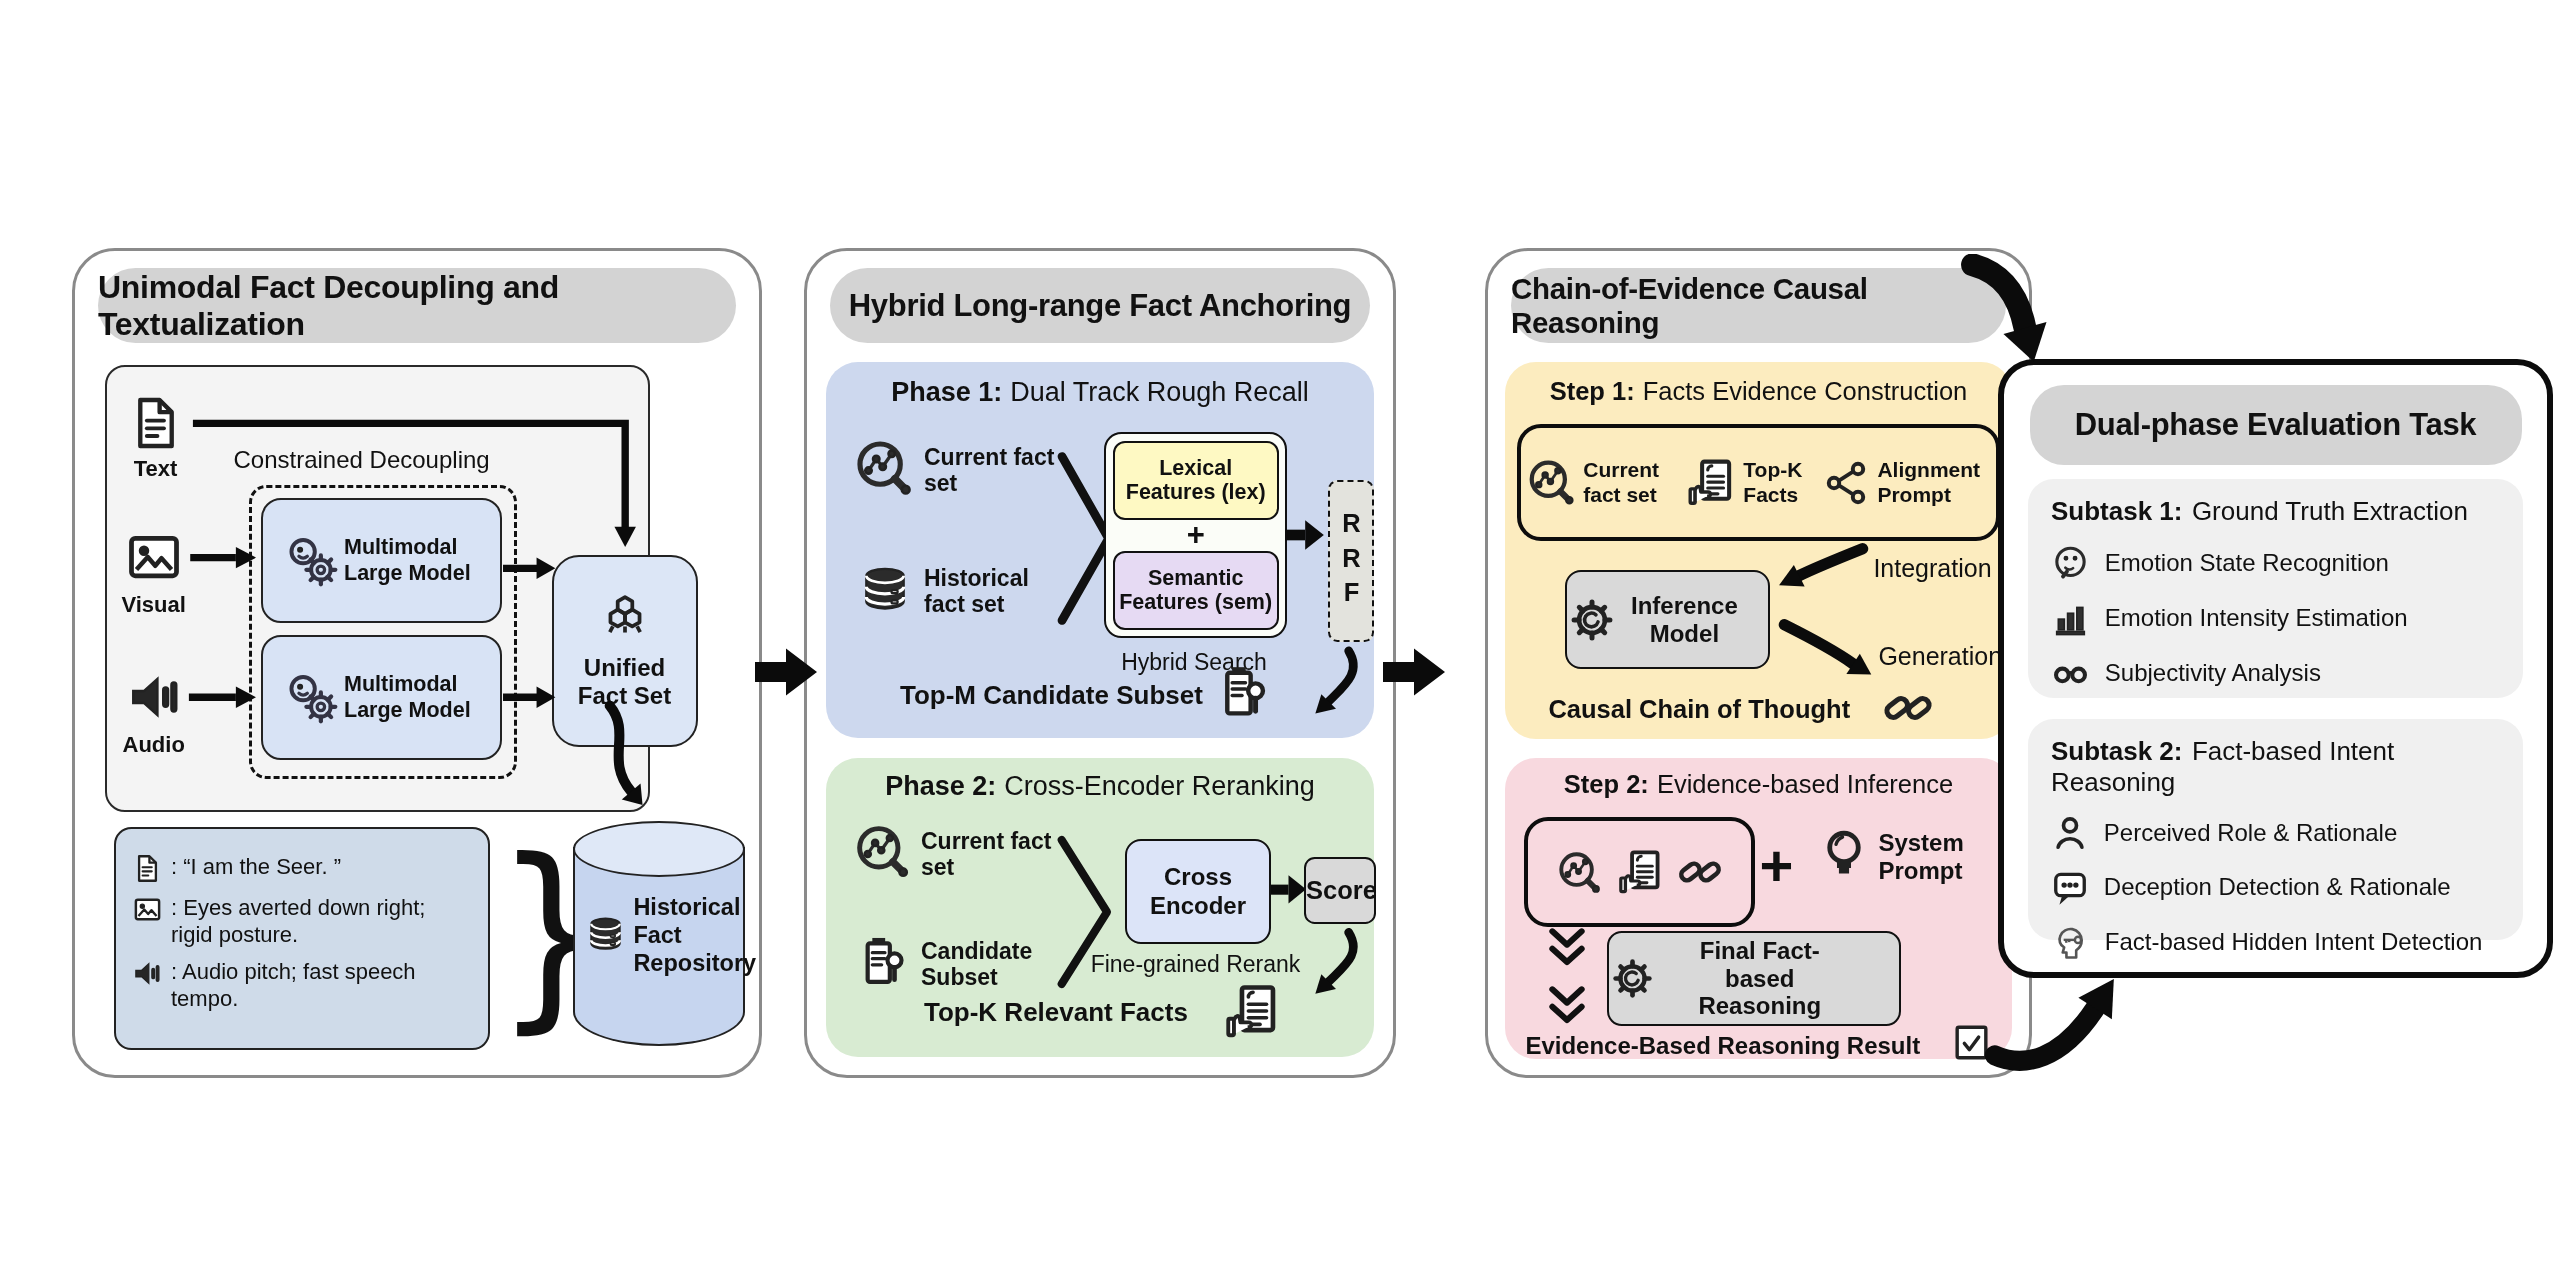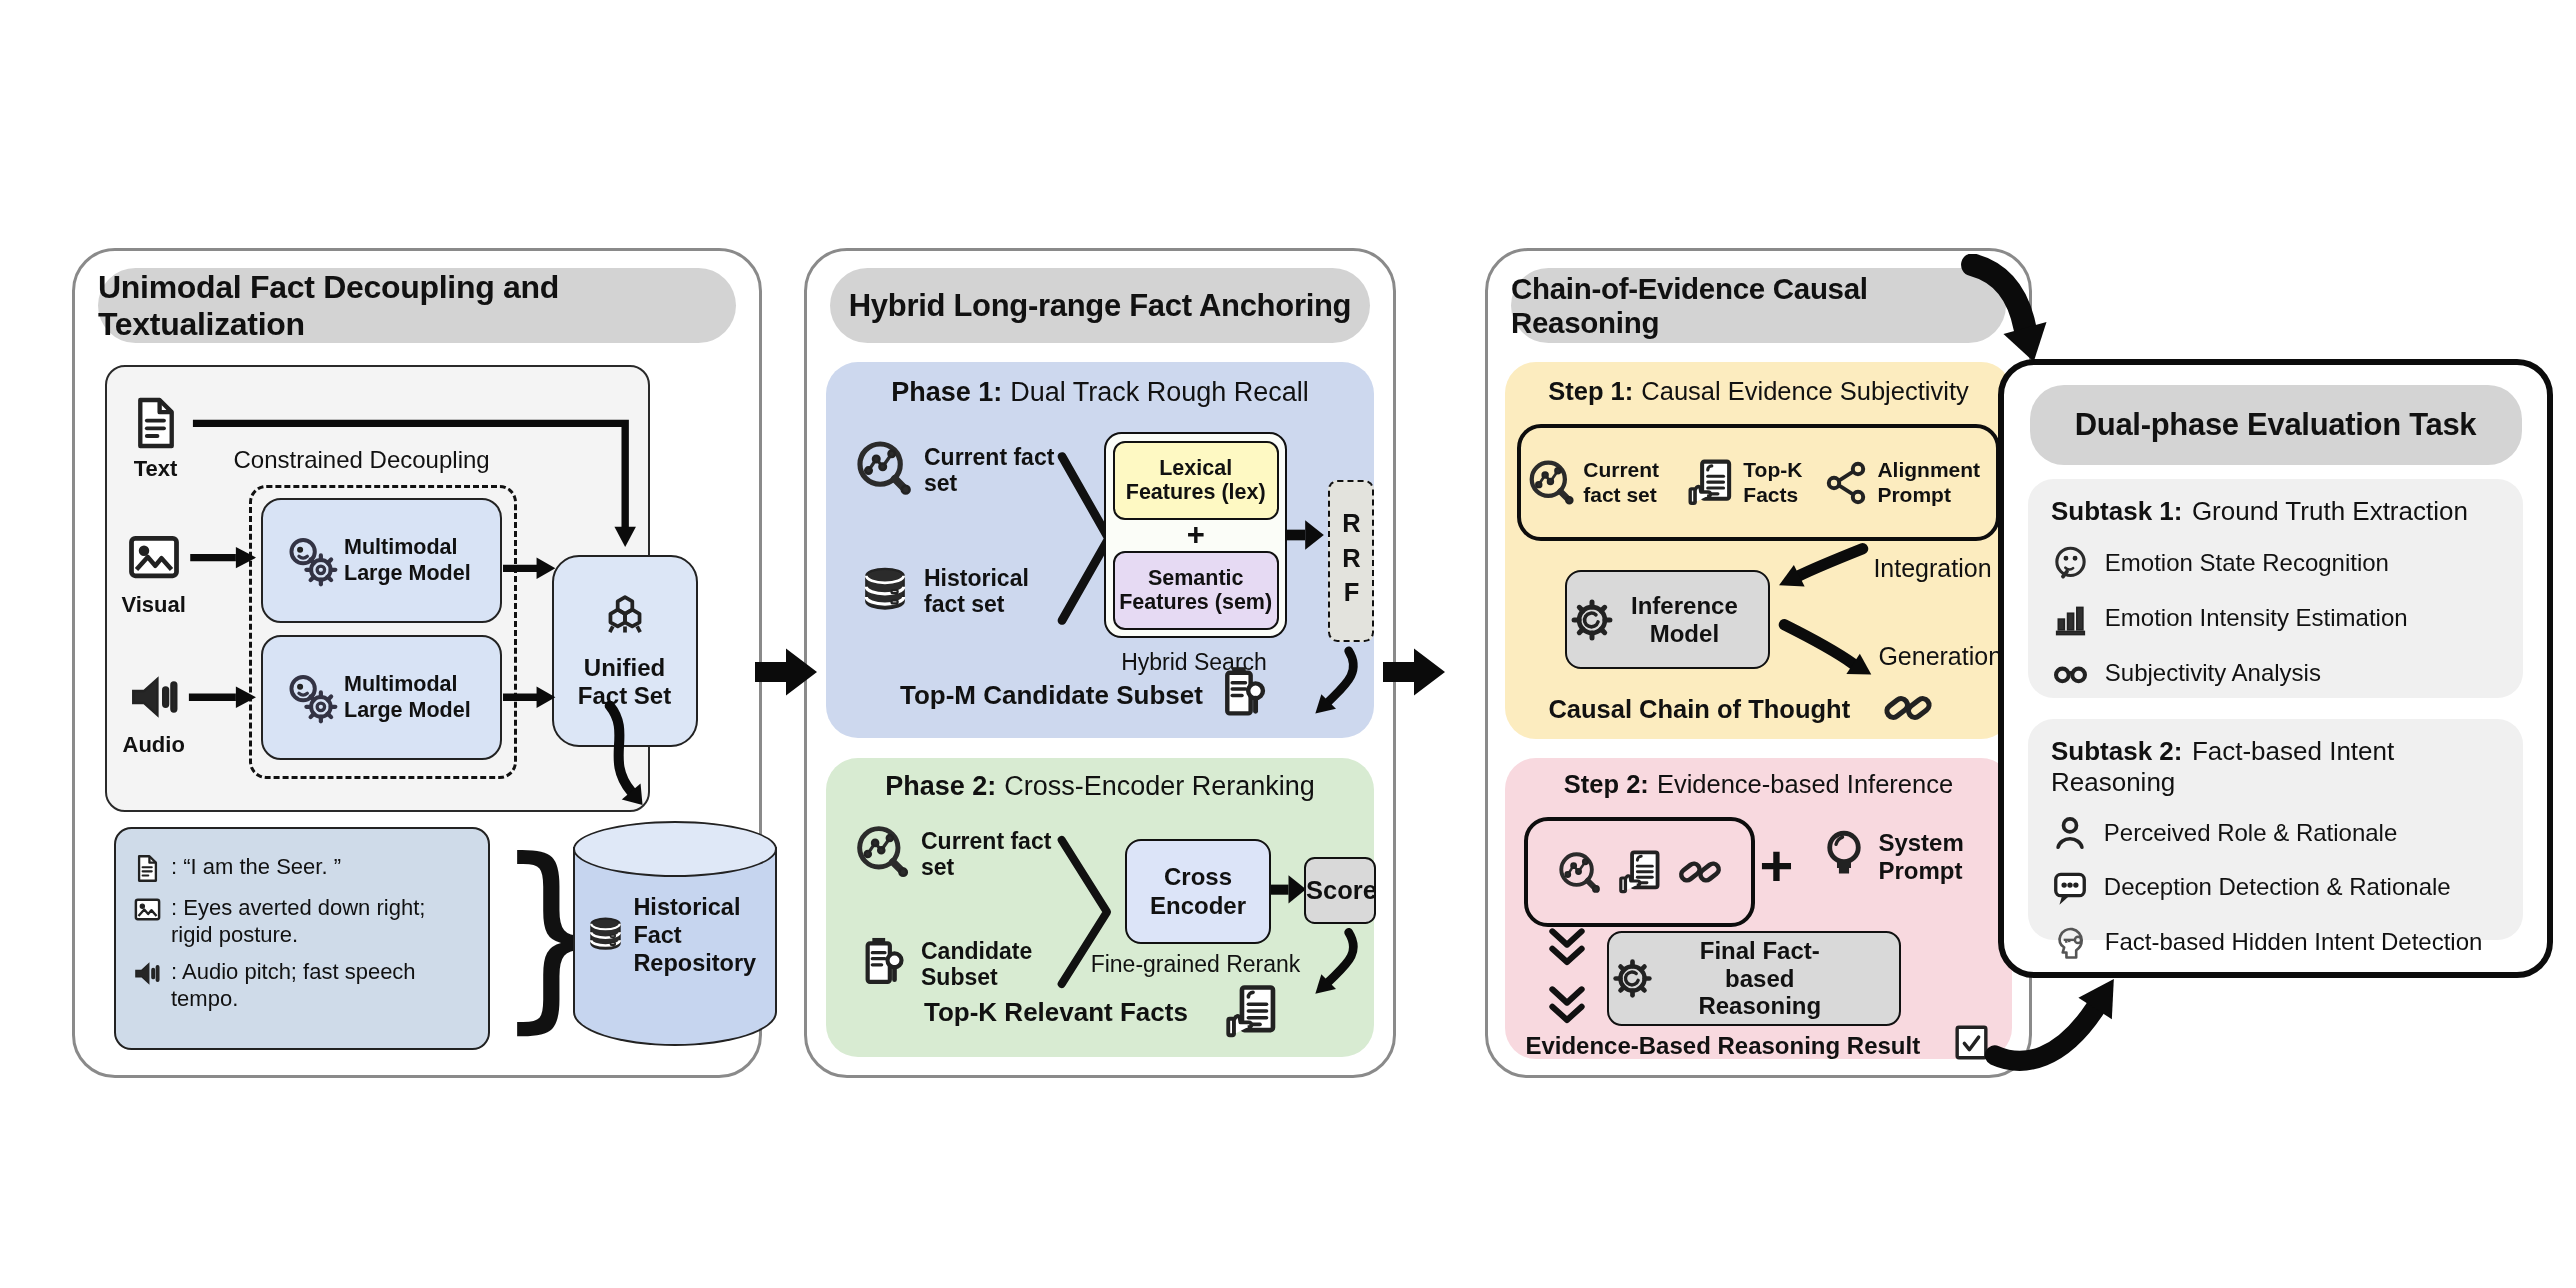--- a/index.html
+++ b/index.html
@@ -309,21 +309,21 @@
       <div class="exrow">
         <svg class="ic" width="31" height="31" style="flex:none" viewBox="0 0 46 46">
             <use href="#i-spk"></use>
           </svg>
         <span style="width:288px;">: Audio pitch; fast speech tempo.</span>
       </div>
     </div>
 
     <div class="brace" style="left:413px;top:568px;">}</div>
 
-    <div style="position:absolute;left:498px;top:570px;width:204px;height:225px;">
+    <div style="position:absolute;left:498px;top:570px;width:172px;height:225px;">
       <div class="cylbody"></div>
       <div class="cyltop"></div>
       <div style="position:absolute;left:10.7px;top:72px;width:150px;display:flex;align-items:center;gap:6.7px;">
         <svg class="ic" width="43" height="43" style="flex:none" viewBox="0 0 64 64">
             <use href="#i-db"></use>
           </svg>
         <div class="b" style="font-size:23.5px;line-height:1.2;">Historical Fact Repository</div>
       </div>
     </div>
 
@@ -416,21 +416,21 @@
           <use href="#i-thumbdoc"></use>
         </svg>
     </div>
   </div>
 
   <div class="panel" style="left:1485px;top:248px;width:541px;height:824px;">
     <div class="hdr" style="font-size:29.5px;">Chain-of-Evidence Causal Reasoning</div>
 
     <div class="subbox" style="left:17.4px;right:17.4px;top:111px;height:377px;background:#fcecbf;border-radius:31px;">
       <div class="subhead" style="font-size:25.5px;">
-        <span class="b">Step 1:</span><span class="rest">Causal Evidence Subjectivity</span>
+        <span class="b">Step 1:</span><span class="rest">Facts Evidence Construction</span>
       </div>
       <div class="evbox" style="left:12px;right:12px;top:62px;height:109px;gap:9.4px;">
         <div class="grp">
           <svg class="ic" width="51" height="51" viewBox="0 0 76 76">
               <use href="#i-scatter"></use>
             </svg>
           <div class="b" style="width:90px;font-size:21px;line-height:1.15;">Current fact set</div>
         </div>
         <div class="grp">
           <svg class="ic" width="54" height="54" viewBox="0 0 80 80">

